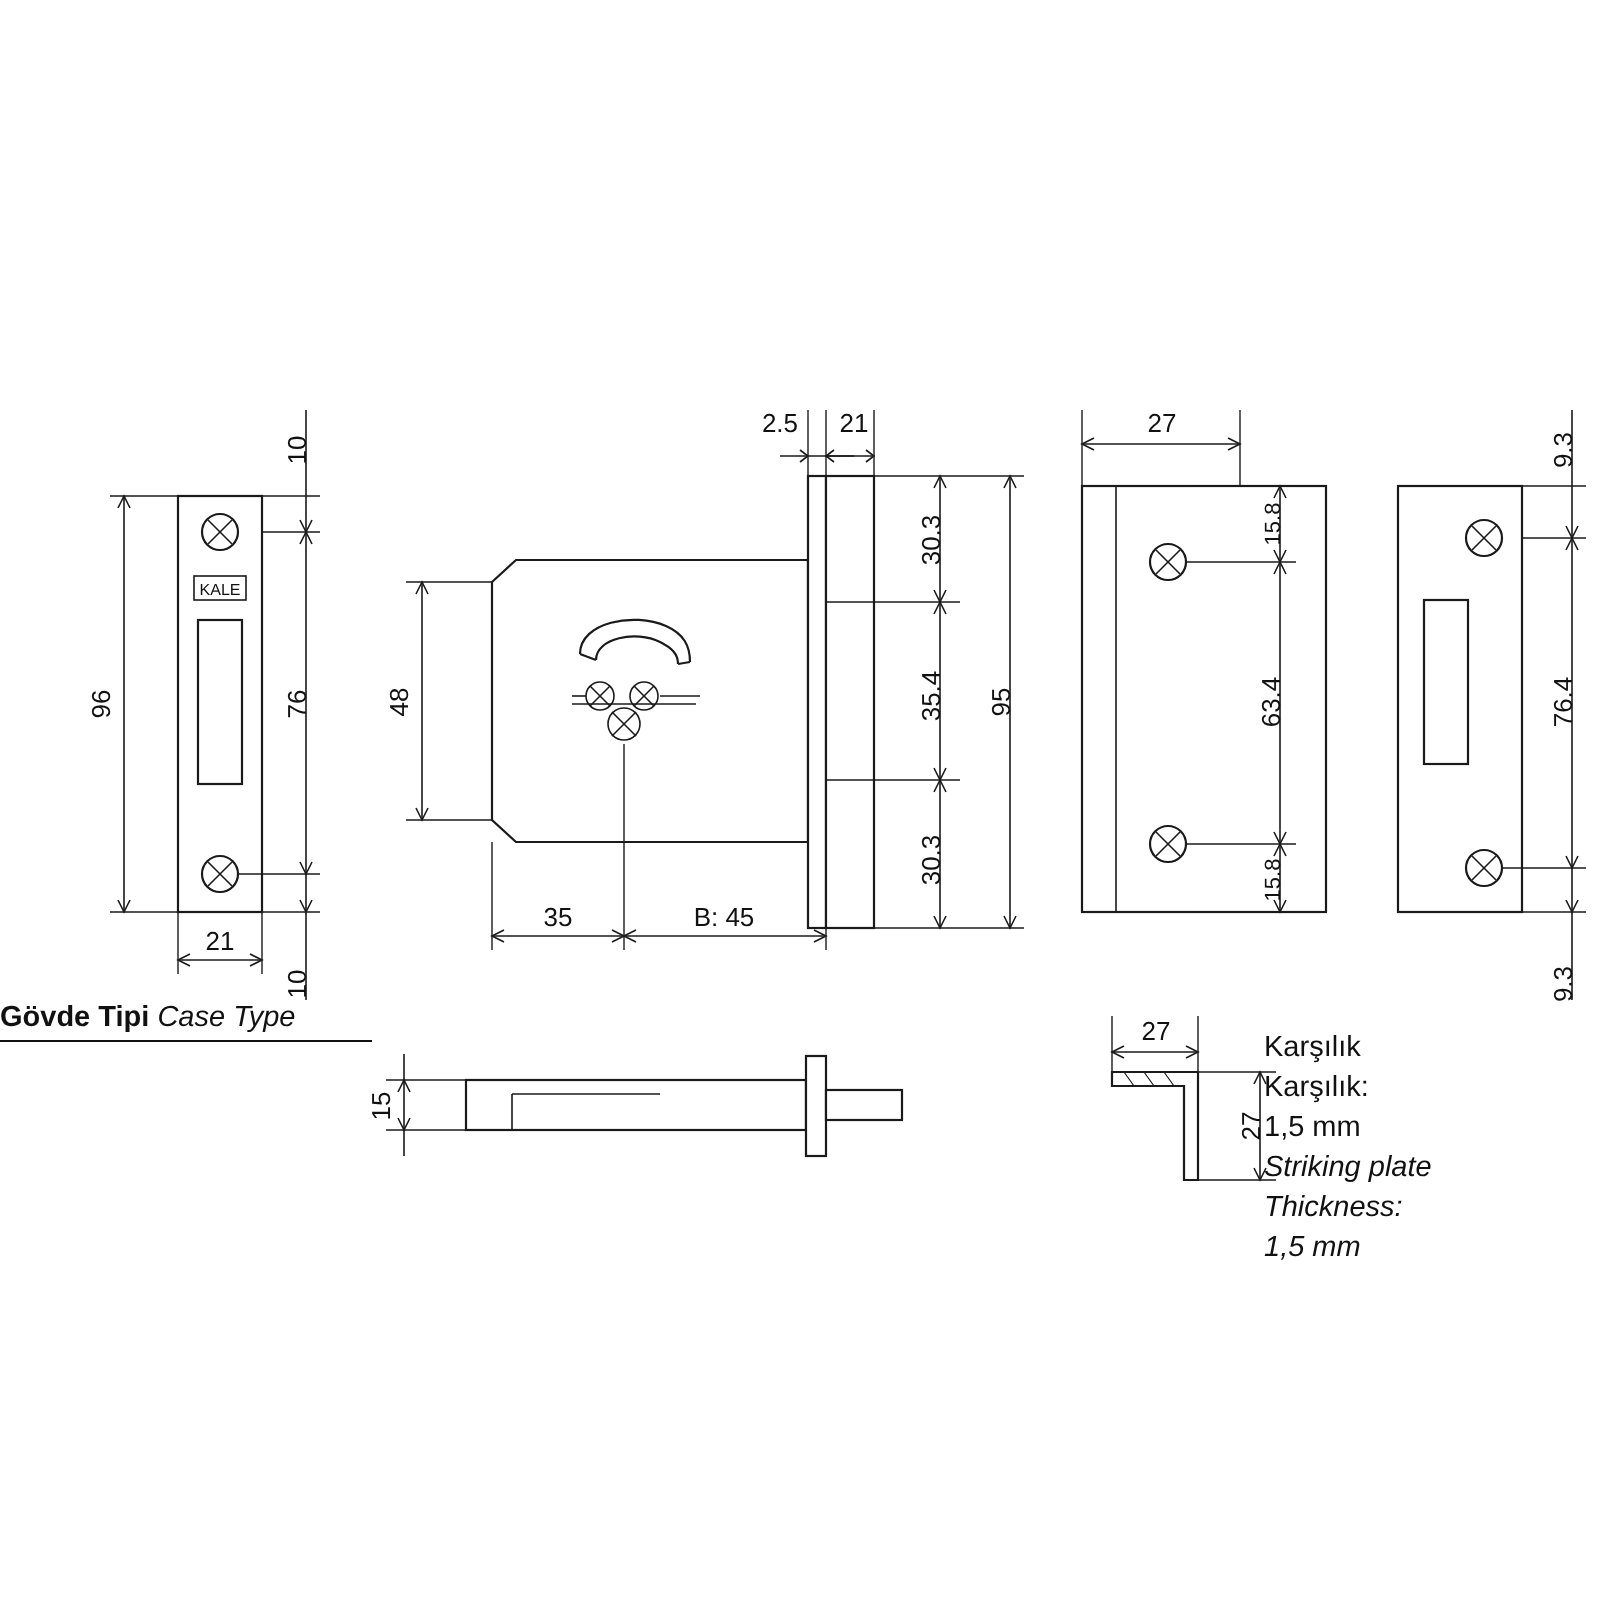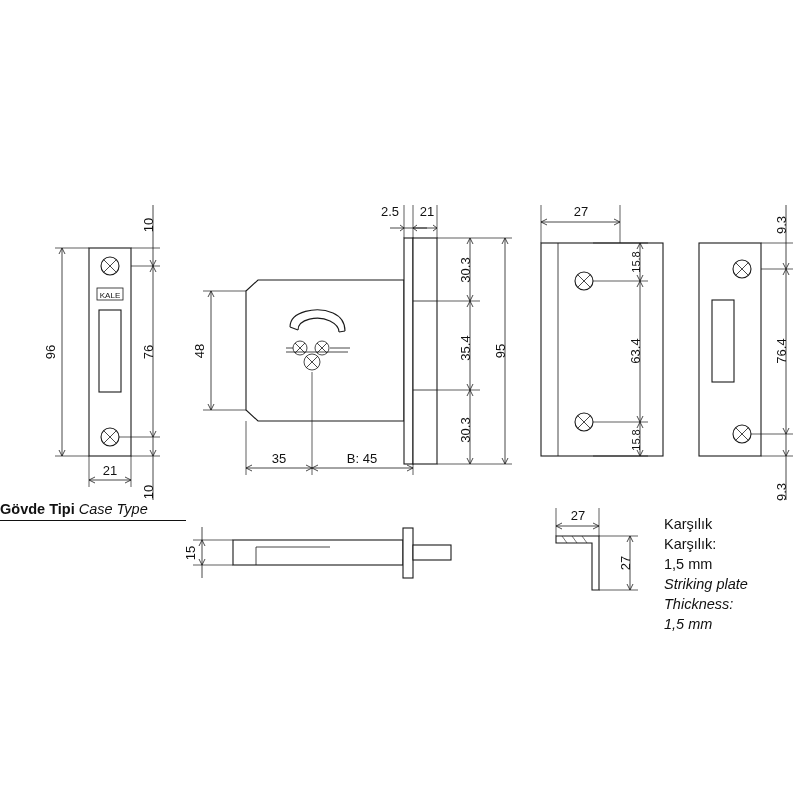--- a/index.html
+++ b/index.html
@@ -57,21 +57,21 @@
     top: 500px;
     width: 186px;
     text-align: left;
   }
   #case-type-label .rule {
     border-bottom: 1.4px solid #111111;
     margin-top: 1px;
     margin-bottom: 2px;
   }
   #striking-label {
-    left: 664px;
+    left: 632px;
     top: 514px;
     text-align: left;
     line-height: 1.38;
   }
 </style>
 </head>
 <body>
 
 <div id="stage">
 

